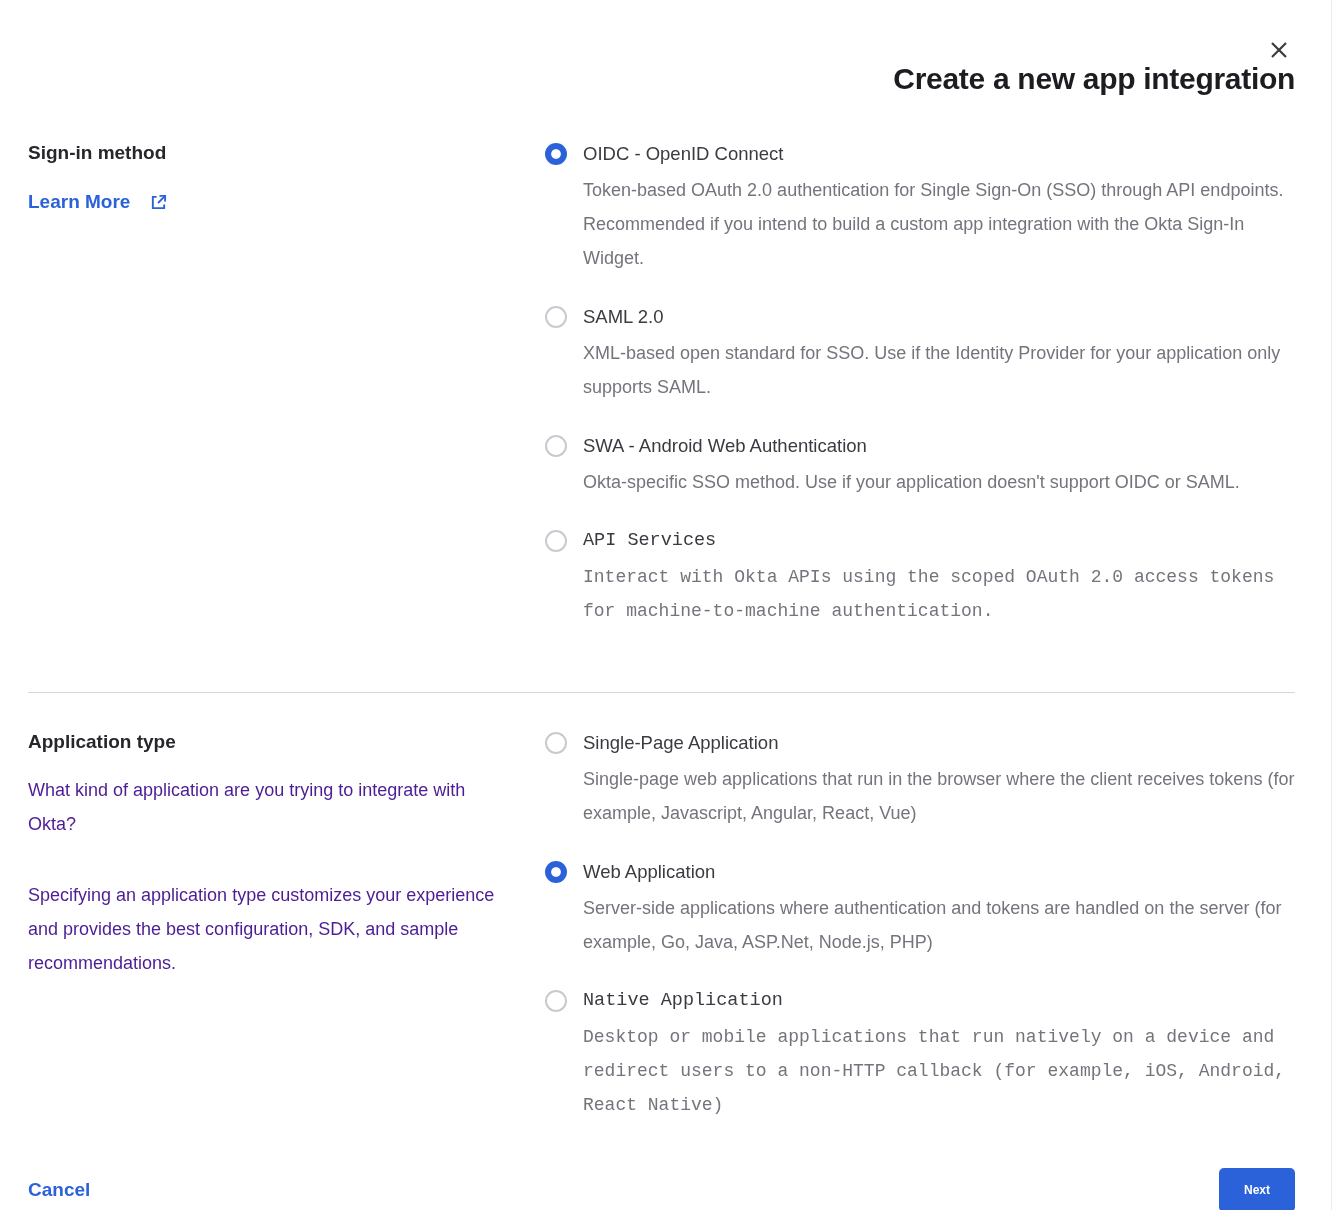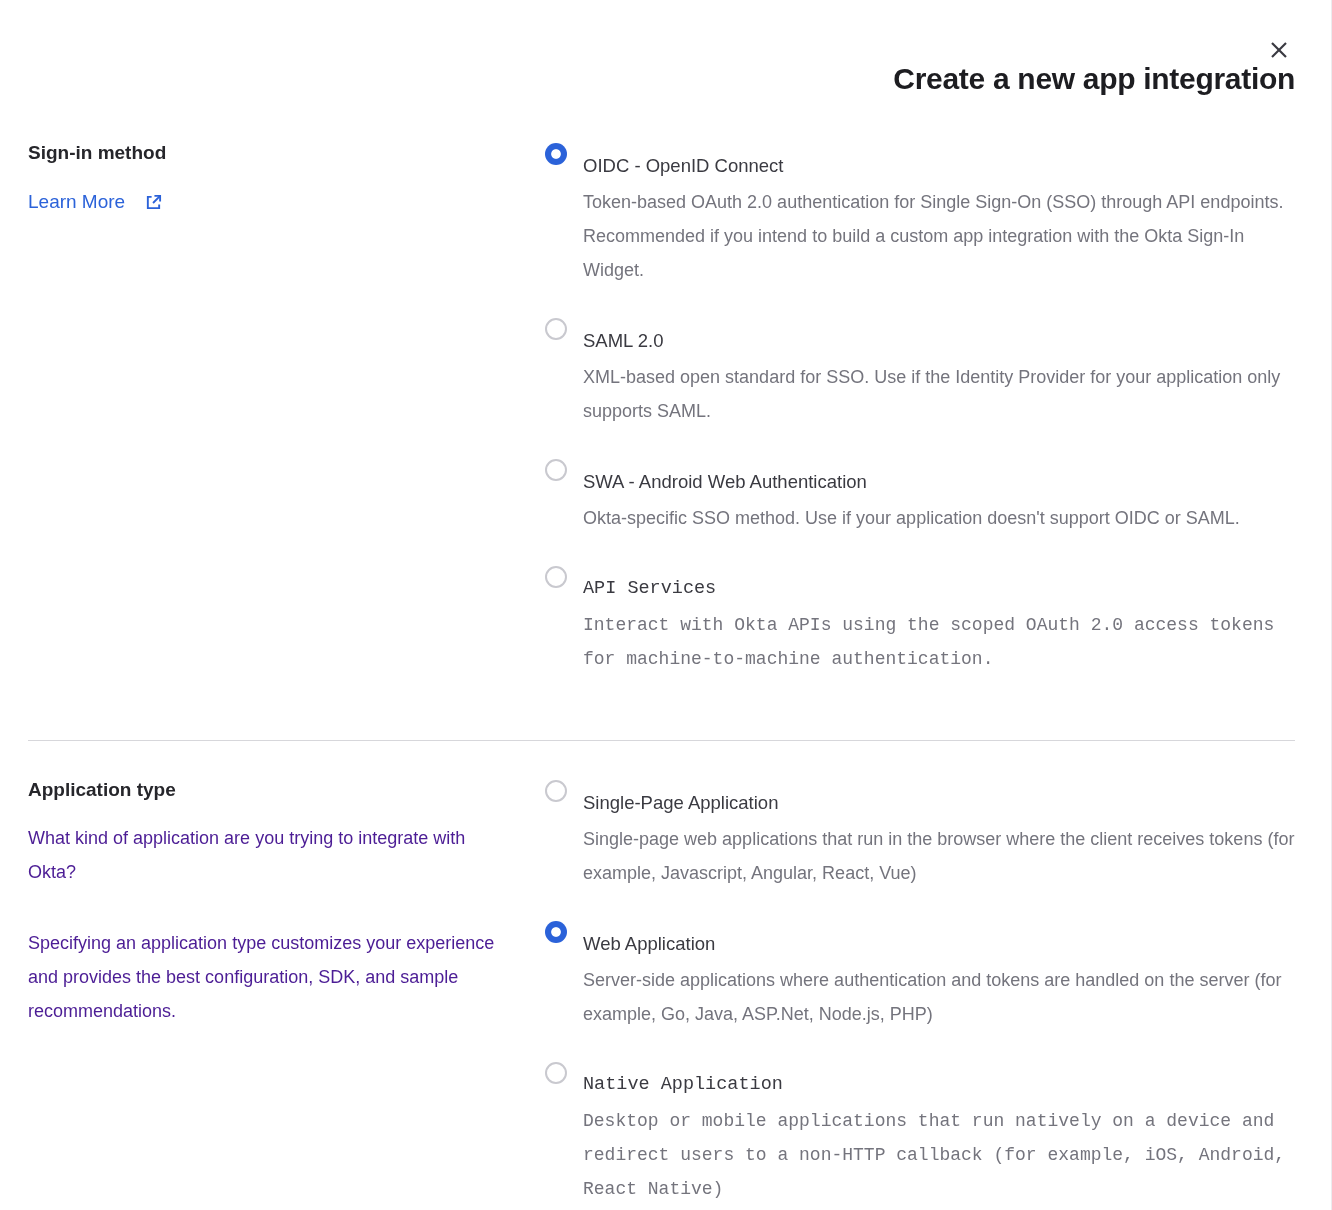--- a/index.html
+++ b/index.html
@@ -48,21 +48,21 @@
   }
   .left-col .col-text + .col-text { margin-top: 37px; }
 
   .learn-more {
     display: inline-flex;
     align-items: center;
     gap: 20px;
     margin-top: 27px;
     color: var(--accent, #2b62d9);
     font-size: 19px;
-    font-weight: 400;
+    font-weight: 700;
     text-decoration: none;
     cursor: pointer;
   }
   .learn-more svg { width: 17px; height: 17px; stroke: var(--accent, #2b62d9); stroke-width: 2; fill: none; }
 
   .option { display: flex; gap: 16px; margin-bottom: 30px; cursor: pointer; }
   .option:last-child { margin-bottom: 0; font-family: Liberation Mono, monospace; }
   .radio {
     flex: none;
     width: 22px; height: 22px;
@@ -74,21 +74,20 @@
   .radio.selected {
     border: none;
     background: radial-gradient(circle at center, #ffffff 0 28%, var(--accent, #2b62d9) 34% 100%);
   }
   .option-label {
     font-size: 18.5px;
     font-weight: 500;
     color: #3a3a41;
     line-height: 24px;
     margin-bottom: 7px;
-    margin-top: 12px;
   }
   .option-desc {
     font-size: 18px;
     line-height: 34px;
     color: #74747d;
     max-width: 716px;
   }
 
   hr.divider {
     border: none;

